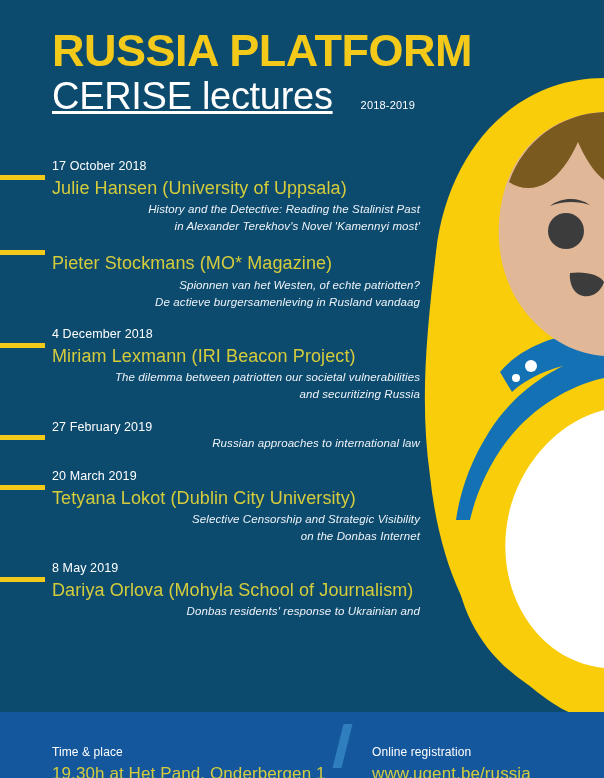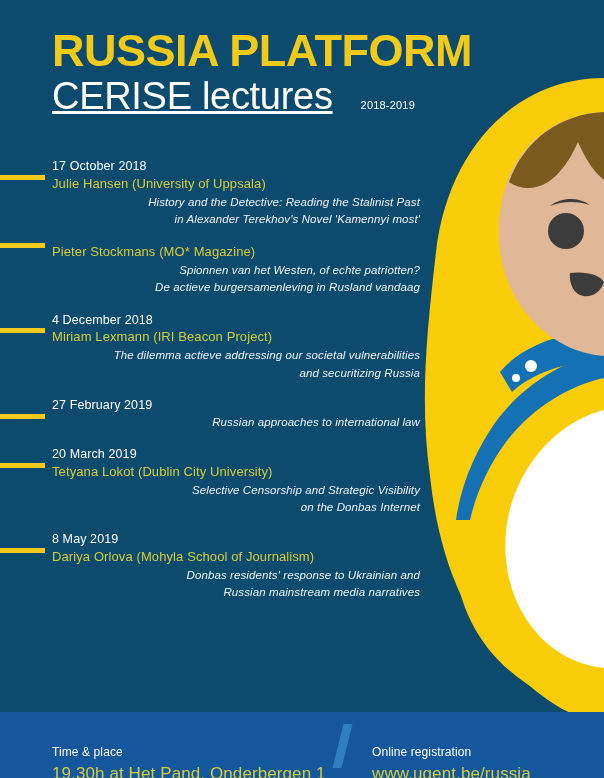--- a/index.html
+++ b/index.html
@@ -33,21 +33,21 @@
   #list{position:absolute;left:0;top:152px;width:420px;z-index:5;margin-top:6px;}
   .lecture{position:relative;margin-bottom:15px;}
   .dash{
     position:absolute;left:0;width:45px;height:5px;background:#f3c91a;
   }
   .ldate{
     margin-left:52px;font-size:12.5px;color:#ffffff;line-height:1.35;
     letter-spacing:0.1px;
   }
   .lspeaker{
-    margin-left:52px;font-size:13px;color:#d5cc3c;line-height:1.45;
+    margin-left:52px;font-size:18px;color:#d5cc3c;line-height:1.45;
     letter-spacing:0.1px;white-space:nowrap;
   }
   .ltitle{
     margin-left:52px;font-size:11.5px;color:#eef3f8;font-style:italic;
     line-height:1.5;letter-spacing:0.1px;text-align:right;
   }
 
   
   #footer{
     position:absolute;left:0;bottom:0;width:604px;height:66px;
@@ -155,21 +155,21 @@
       <div class="dash"></div>
       <div class="lspeaker">Pieter Stockmans (MO* Magazine)</div>
       <div class="ltitle">Spionnen van het Westen, of echte patriotten?</div>
       <div class="ltitle">De actieve burgersamenleving in Rusland vandaag</div>
     </div>
 
     <div class="lecture">
       <div class="ldate">4 December 2018</div>
       <div class="dash"></div>
       <div class="lspeaker">Miriam Lexmann (IRI Beacon Project)</div>
-      <div class="ltitle">The dilemma actieve addressing our societal vulnerabilities</div>
+      <div class="ltitle">The dilemma between patriotten our societal vulnerabilities</div>
       <div class="ltitle">and securitizing Russia</div>
     </div>
 
     <div class="lecture">
       <div class="ldate">27 February 2019</div>
       <div class="dash"></div>
       <div class="ltitle">Russian approaches to international law</div>
     </div>
 
     <div class="lecture">
@@ -178,21 +178,20 @@
       <div class="lspeaker">Tetyana Lokot (Dublin City University)</div>
       <div class="ltitle">Selective Censorship and Strategic Visibility</div>
       <div class="ltitle">on the Donbas Internet</div>
     </div>
 
     <div class="lecture">
       <div class="ldate">8 May 2019</div>
       <div class="dash"></div>
       <div class="lspeaker">Dariya Orlova (Mohyla School of Journalism)</div>
       <div class="ltitle">Donbas residents' response to Ukrainian and</div>
-      <div class="ltitle">Russian mainstream media narratives</div>
     </div>
 
   </div>
 
   <div id="footer">
     <div class="fcol" id="fcol-left">
       <div class="flabel">Time &amp; place</div>
       <div class="fvalue">19.30h at Het Pand, Onderbergen 1</div>
     </div>
     <div id="slash"></div>

